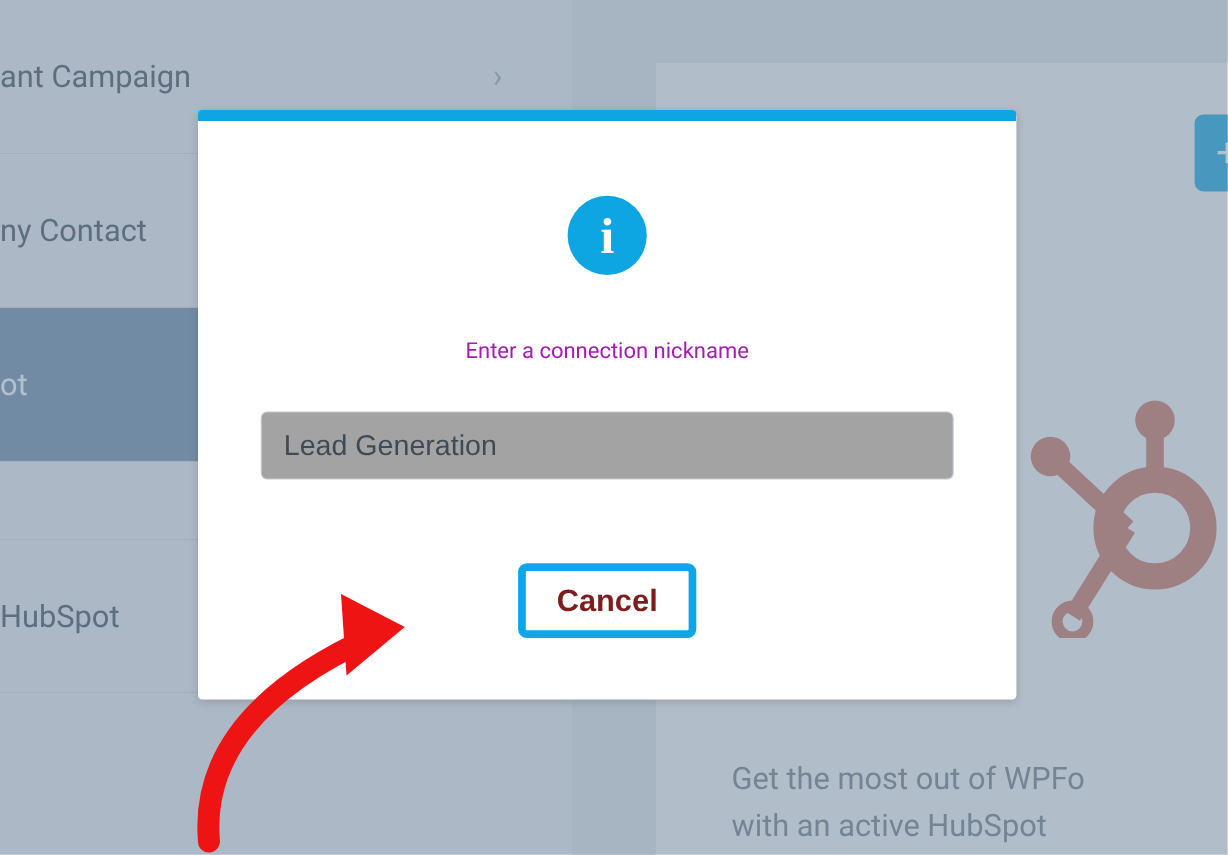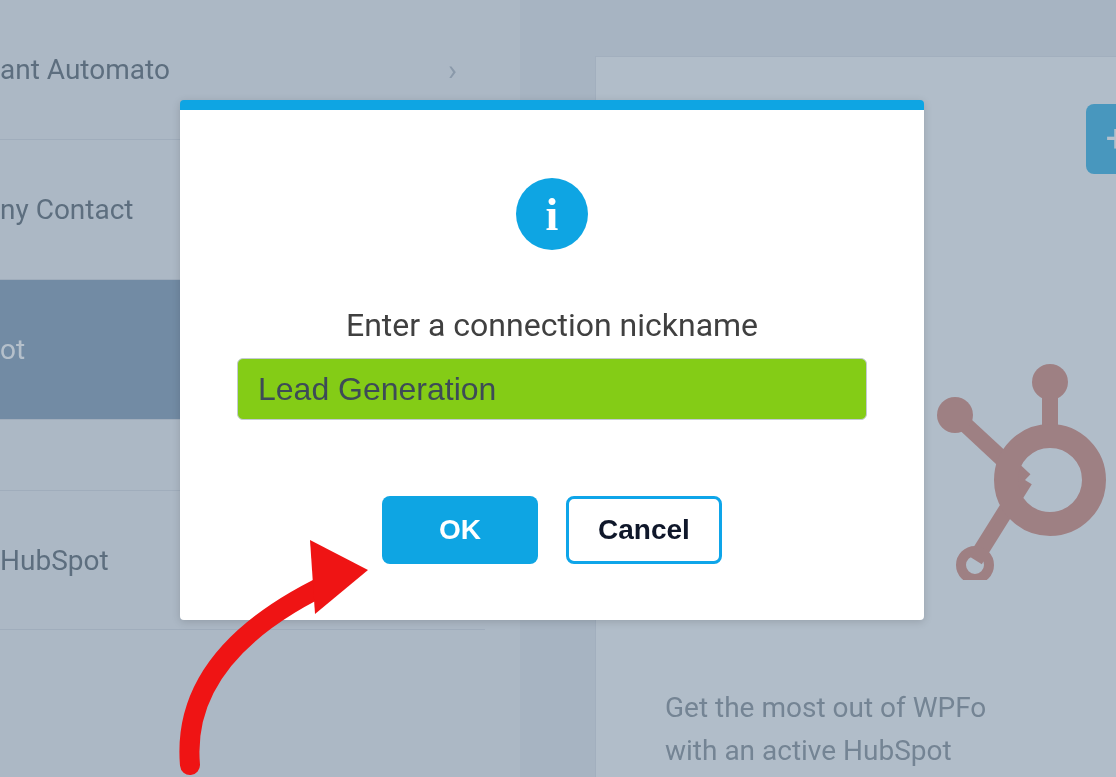--- a/index.html
+++ b/index.html
@@ -103,33 +103,33 @@
       display: flex;
       align-items: center; justify-content: center;
       color: #fff;
       font-family: Georgia, serif;
       font-weight: bold;
       font-size: 46px;
       margin-top: 20px;
       margin-bottom: 56px;
     }
     .modal-title {
-      font-size: 32px;
-      color: #404040;
-      margin-bottom: 14px;
+      font-size: 20px;
+      color: #a21caf;
+      margin-bottom: 44px;
     }
     .modal-input {
       width: 630px;
       height: 62px;
       border: 1px solid #c3cad4;
       border-radius: 6px;
       padding: 0 20px;
-      font-size: 32px;
+      font-size: 26px;
       color: #3d4b57;
-      background: #84cc16;
+      background: #a3a3a3;
     }
     .modal-actions {
       display: flex;
       gap: 28px;
       margin-top: 76px;
     }
     .btn {
       height: 68px;
       min-width: 156px;
       border-radius: 8px;
@@ -139,40 +139,40 @@
       cursor: pointer;
       display: flex; align-items: center; justify-content: center;
       padding: 0 28px;
     }
     .btn-primary {
       background: #0ea5e3;
       color: #fff;
     }
     .btn-secondary {
       background: #fff;
-      color: #0f172a;
-      border: 3px solid #0ea5e9;
+      color: #7f1d1d;
+      border: 7px solid #0ea5e9;
     }
 
     
     .arrow-annot {
       position: absolute;
       left: 130px; top: 510px;
       pointer-events: none;
     }
   </style>
 </head>
 <body>
 
 <div class="bg-left"></div>
 <div class="bg-right-panel"></div>
 
 <div class="sidebar">
   <div class="sidebar-item">
-    <span>ant Automato</span>
+    <span>ant Campaign</span>
     <span class="chevron">›</span>
   </div>
   <div class="sidebar-item">
     <span>ny Contact</span>
   </div>
   <div class="sidebar-item selected">
     <span>ot</span>
   </div>
   <div class="sidebar-spacer"></div>
   <div class="sidebar-item" style="border-top:1px solid #d0d6de;">
@@ -199,21 +199,20 @@
   <div>with an active HubSpot</div>
 </div>
 
 <div class="overlay"></div>
 
 <div class="modal">
   <div class="modal-icon">i</div>
   <div class="modal-title">Enter a connection nickname</div>
   <input class="modal-input" type="text" value="Lead Generation" style="">
   <div class="modal-actions">
-    <button class="btn btn-primary">OK</button>
     <button class="btn btn-secondary">Cancel</button>
   </div>
 </div>
 
 <svg class="arrow-annot" width="260" height="270" viewBox="0 0 260 270">
   <path d="M 60 255 Q 50 140 210 68" fill="none" stroke="#ef1414" stroke-width="20" stroke-linecap="round"></path>
   <polygon points="238,60 180,30 185,104" fill="#ef1414"></polygon>
 </svg>
 
 </body></html>

